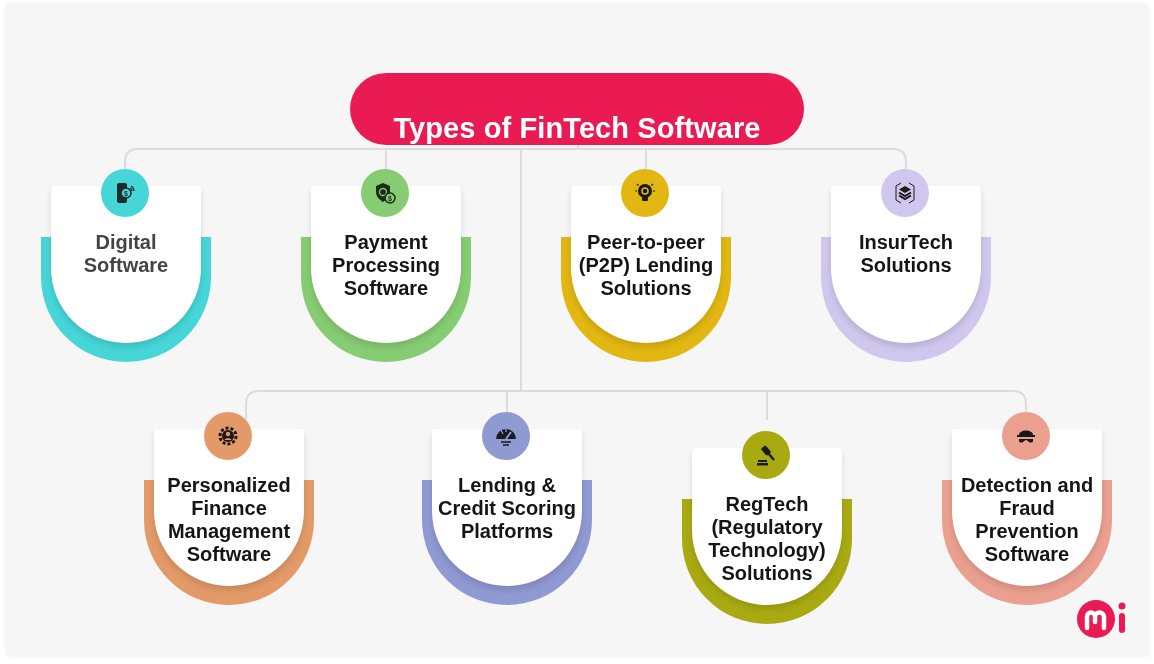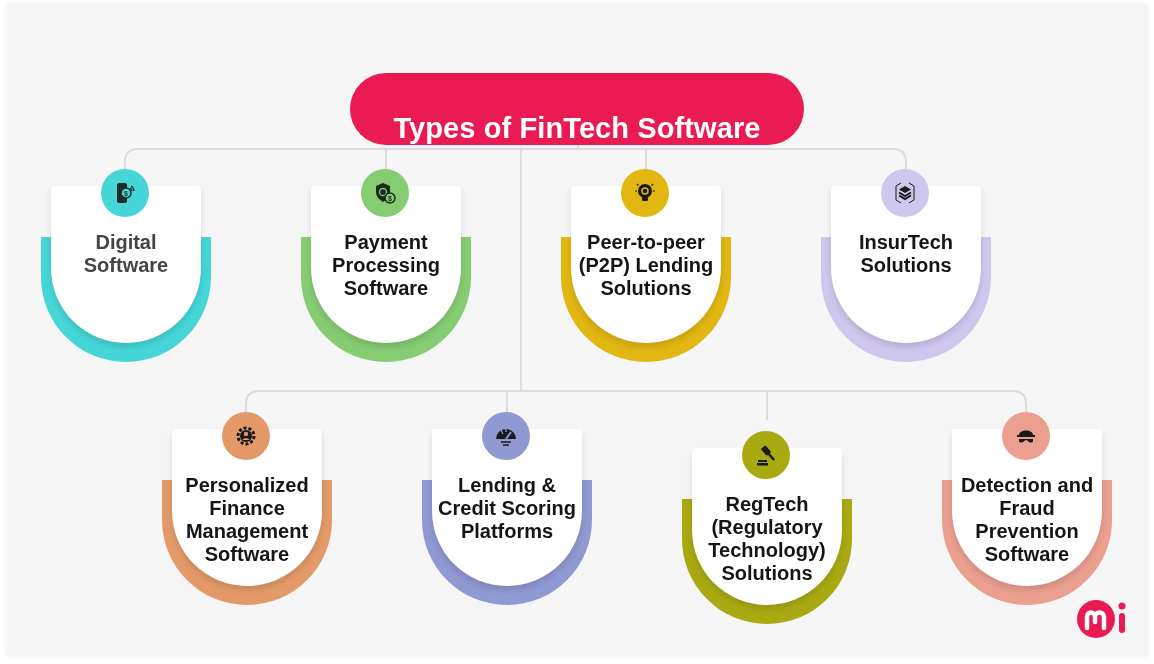--- a/index.html
+++ b/index.html
@@ -106,21 +106,21 @@
         <path d="M6 11.5 L12 15 L18 11.5 M6 14.5 L12 18 L18 14.5" stroke="#1a1a1a" stroke-width="2" fill="none"></path>
         <path d="M8 2 L3 5 V19 L8 22 M16 2 L21 5 V19 L16 22" stroke="#1a1a1a" stroke-width="1" fill="none"></path>
       </svg>
   </div>
   <div class="label">
     <div>InsurTech</div>
       <div>Solutions</div>
   </div>
 </div>
 
-<div class="card" style="left:162px; top:429px;">
+<div class="card" style="left:144px; top:429px;">
   <div class="band" style="background:#e39a68"></div>
   <div class="white"></div>
   <div class="icon" style="background:#e39a68">
     <svg width="24" height="24" viewBox="0 0 24 24">
         <circle cx="12" cy="12" r="8" fill="none" stroke="#1a1a1a" stroke-width="3" stroke-dasharray="3 2"></circle>
         <circle cx="12" cy="12" r="6" fill="#1a1a1a"></circle>
         <circle cx="12" cy="10" r="2.2" fill="#e39a68"></circle>
         <path d="M8.5 16 C9 13.5 15 13.5 15.5 16" fill="#e39a68"></path>
       </svg>
   </div>

